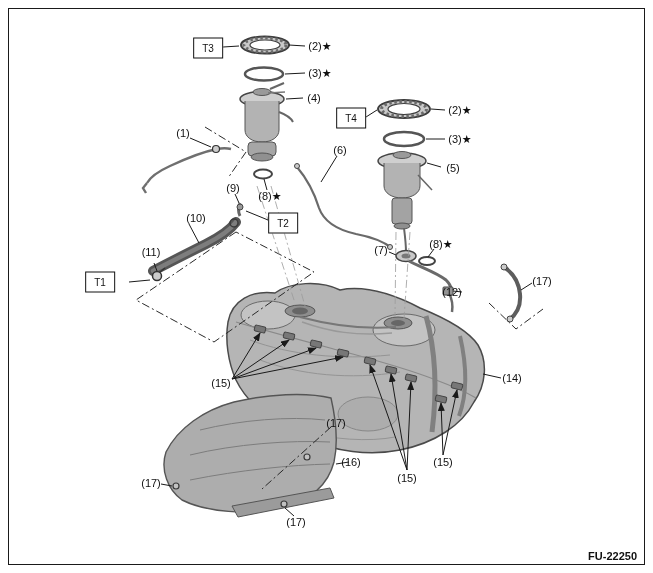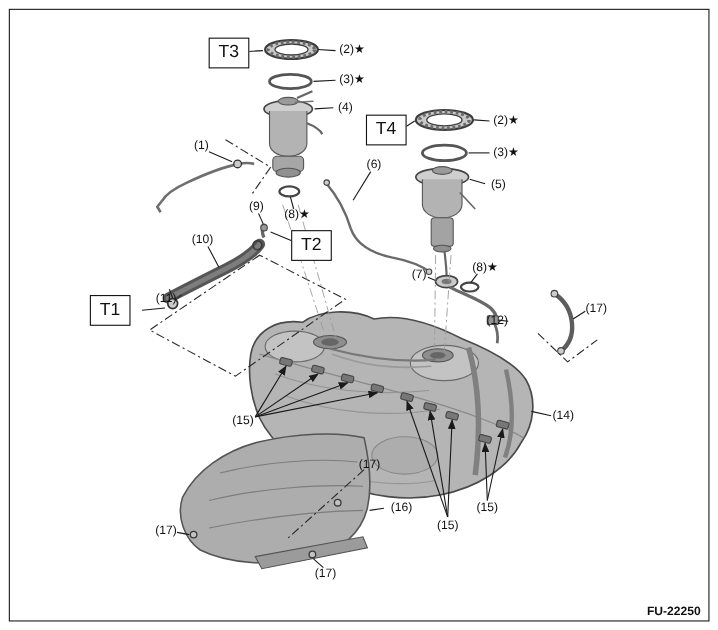--- a/index.html
+++ b/index.html
@@ -3,21 +3,21 @@
 <meta charset="utf-8">
 <style>
   html,body{margin:0;padding:0;background:#ffffff;}
   .stage{position:relative;width:653px;height:573px;background:#ffffff;
          font-family:"Liberation Sans",sans-serif;overflow:hidden;}
   .frame{position:absolute;left:8px;top:8px;right:8px;bottom:8px;border:1px solid #1a1a1a;}
   svg.art{position:absolute;left:0;top:0;}
   .callout{position:absolute;transform:translate(-50%,-50%);font-size:11px;color:#111;
            white-space:nowrap;line-height:1;}
   .tbox{position:absolute;transform:translate(-50%,-50%);border:1.5px solid #111;background:#fff;
-        padding:4px 8px;font-size:16px;color:#111;line-height:1.1;}
+        padding:4px 8px;font-size:10px;color:#111;line-height:1.1;}
   .code{position:absolute;right:16px;bottom:11px;font-size:11px;font-weight:bold;color:#111;margin-top:31px;}
 </style>
 </head>
 <body>
 
 <div class="stage">
 
   <svg class="art" width="653" height="573" viewBox="0 0 653 573">
     <defs>
       <marker id="ah" markerWidth="9" markerHeight="7" refX="8" refY="3.5" orient="auto">
@@ -190,29 +190,29 @@
   <div class="callout" style="left:183px;top:133px">(1)</div>
   <div class="callout" style="left:320px;top:46px">(2)★</div>
   <div class="callout" style="left:320px;top:73px">(3)★</div>
   <div class="callout" style="left:314px;top:98px">(4)</div>
   <div class="callout" style="left:460px;top:110px">(2)★</div>
   <div class="callout" style="left:460px;top:139px">(3)★</div>
   <div class="callout" style="left:453px;top:168px">(5)</div>
   <div class="callout" style="left:340px;top:150px">(6)</div>
   <div class="callout" style="left:270px;top:196px">(8)★</div>
   <div class="callout" style="left:233px;top:188px">(9)</div>
-  <div class="callout" style="left:184px;top:218px">(10)</div>
-  <div class="callout" style="left:151px;top:272px">(11)</div>
+  <div class="callout" style="left:196px;top:218px">(10)</div>
+  <div class="callout" style="left:151px;top:252px">(11)</div>
   <div class="callout" style="left:381px;top:250px">(7)</div>
   <div class="callout" style="left:441px;top:244px">(8)★</div>
   <div class="callout" style="left:452px;top:292px">(12)</div>
   <div class="callout" style="left:542px;top:281px">(17)</div>
   <div class="callout" style="left:512px;top:378px">(14)</div>
   <div class="callout" style="left:221px;top:383px">(15)</div>
   <div class="callout" style="left:443px;top:462px">(15)</div>
   <div class="callout" style="left:407px;top:478px">(15)</div>
-  <div class="callout" style="left:365px;top:462px">(16)</div>
+  <div class="callout" style="left:351px;top:462px">(16)</div>
   <div class="callout" style="left:336px;top:423px">(17)</div>
   <div class="callout" style="left:151px;top:483px">(17)</div>
   <div class="callout" style="left:296px;top:522px">(17)</div>
 
   <div class="code">FU-22250</div>
 </div>
 
 </body></html>

